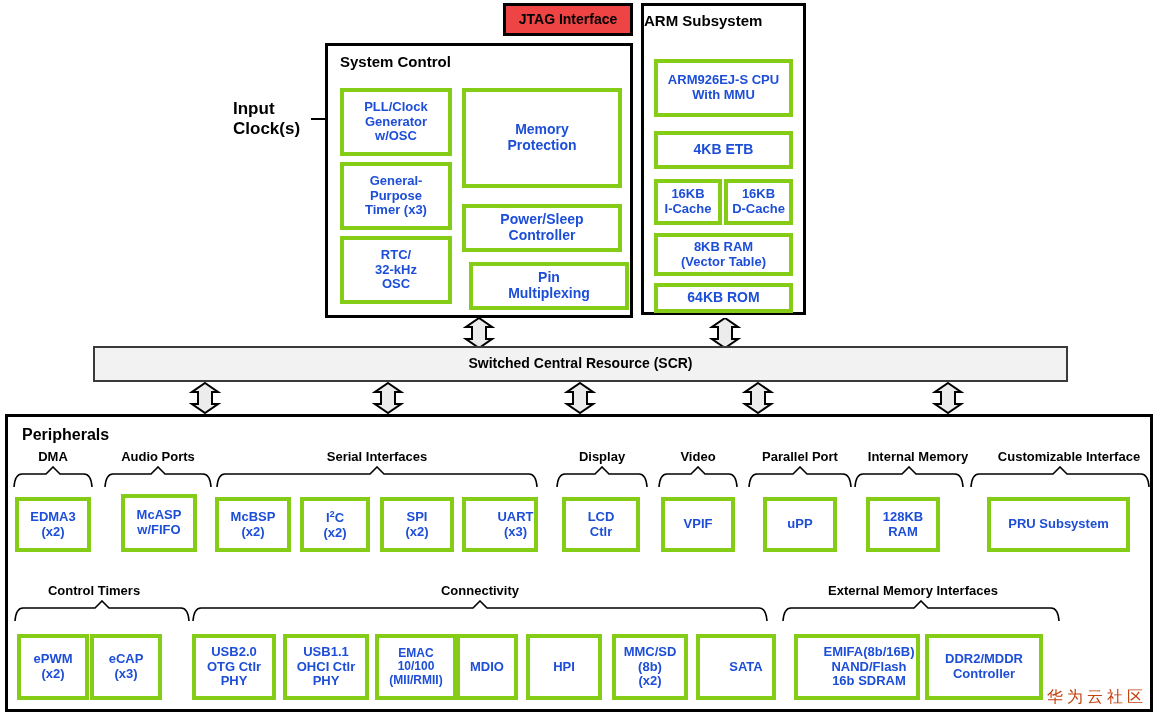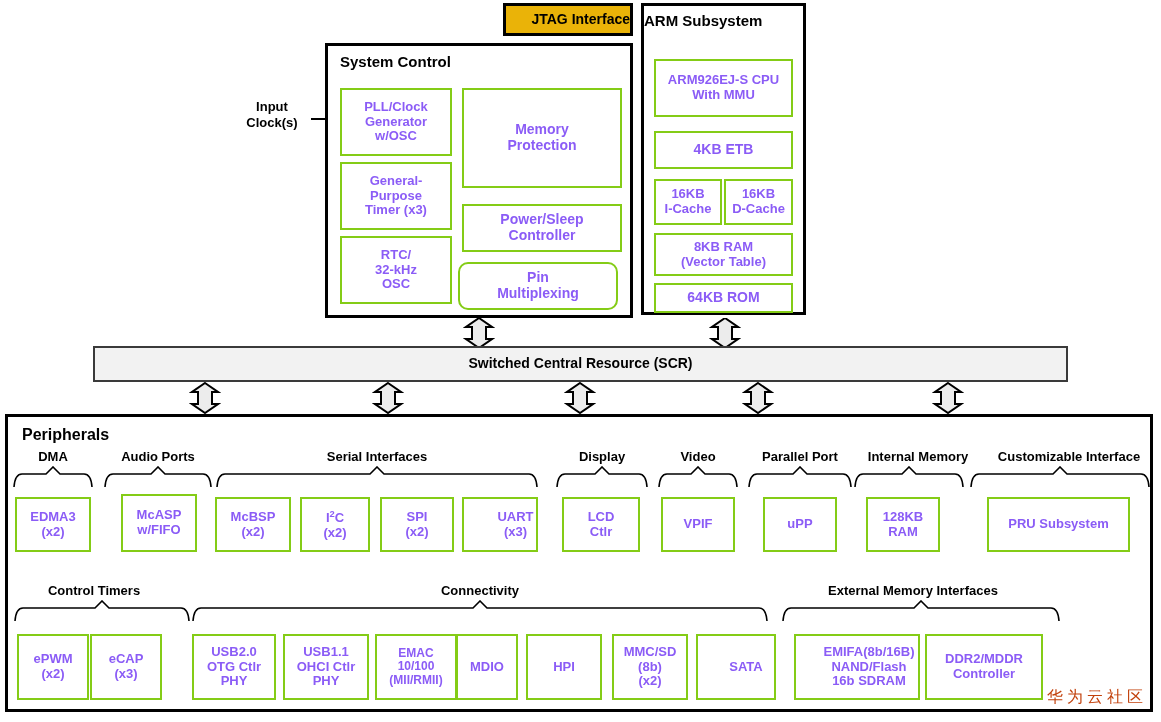--- a/index.html
+++ b/index.html
@@ -26,33 +26,32 @@
     background:#ffffff;
   }
   .group-title{
     position:absolute;
     font-weight:bold;
     color:#000;
     white-space:nowrap;
   }
   
   .blk{
-    border:2px solid #84cc16;
+    border:4px solid #84cc16;
     background:#ffffff;
     font-weight:bold;
-    color:#8b5cf6;
+    color:#1d4ed8;
     font-size:13px;
   }
   
   .jtag{
     border:3px solid #000;
-    background:#eab308;
+    background:#ef4444;
     font-weight:bold;
     font-size:14px;
-    justify-content:flex-end;
   }
   
   .scr{
     border:2px solid #3a3a3a;
     background:#f2f2f2;
     font-weight:bold;
     font-size:14px;
     color:#000;
   }
   
@@ -61,23 +60,22 @@
     font-weight:bold;
     font-size:13px;
     color:#000;
     white-space:nowrap;
     text-align:center;
   }
   
   .inlabel{
     position:absolute;
     font-weight:bold;
-    font-size:13px;
-    color:#000;
-    text-align:center;
+    font-size:17px;
+    color:#000;
     line-height:1.2;
     white-space:nowrap;
   }
   
   .watermark{
     position:absolute;
     color:#c2410c;
     font-size:16px;
     letter-spacing:4px;
     font-family:"DejaVu Sans", sans-serif;
@@ -113,21 +111,21 @@
 Purpose
 Timer (x3)</div>
     <div class="abs blk ctr" style="left:12px;top:190px;width:112px;height:68px;white-space:pre-line;">RTC/
 32-kHz
 OSC</div>
 
     <div class="abs blk ctr" style="left:134px;top:42px;width:160px;height:100px;white-space:pre-line;font-size:14px;">Memory
 Protection</div>
     <div class="abs blk ctr" style="left:134px;top:158px;width:160px;height:48px;white-space:pre-line;font-size:14px;">Power/Sleep
 Controller</div>
-    <div class="abs blk ctr" style="left:130px;top:216px;width:160px;height:48px;white-space:pre-line;font-size:14px;border-radius:10px;">Pin
+    <div class="abs blk ctr" style="left:141px;top:216px;width:160px;height:48px;white-space:pre-line;font-size:14px;">Pin
 Multiplexing</div>
   </div>
 
   <div class="abs group" style="left:641px;top:3px;width:165px;height:312px;">
     <div class="group-title" style="left:0;right:0;top:6px;font-size:15px;">ARM Subsystem</div>
 
     <div class="abs blk ctr" style="left:10px;top:53px;width:139px;height:58px;white-space:pre-line;">ARM926EJ-S CPU
 With MMU</div>
     <div class="abs blk ctr" style="left:10px;top:125px;width:139px;height:38px;white-space:pre-line;font-size:14px;">4KB ETB</div>
     <div class="abs blk ctr" style="left:10px;top:173px;width:68px;height:46px;white-space:pre-line;">16KB

